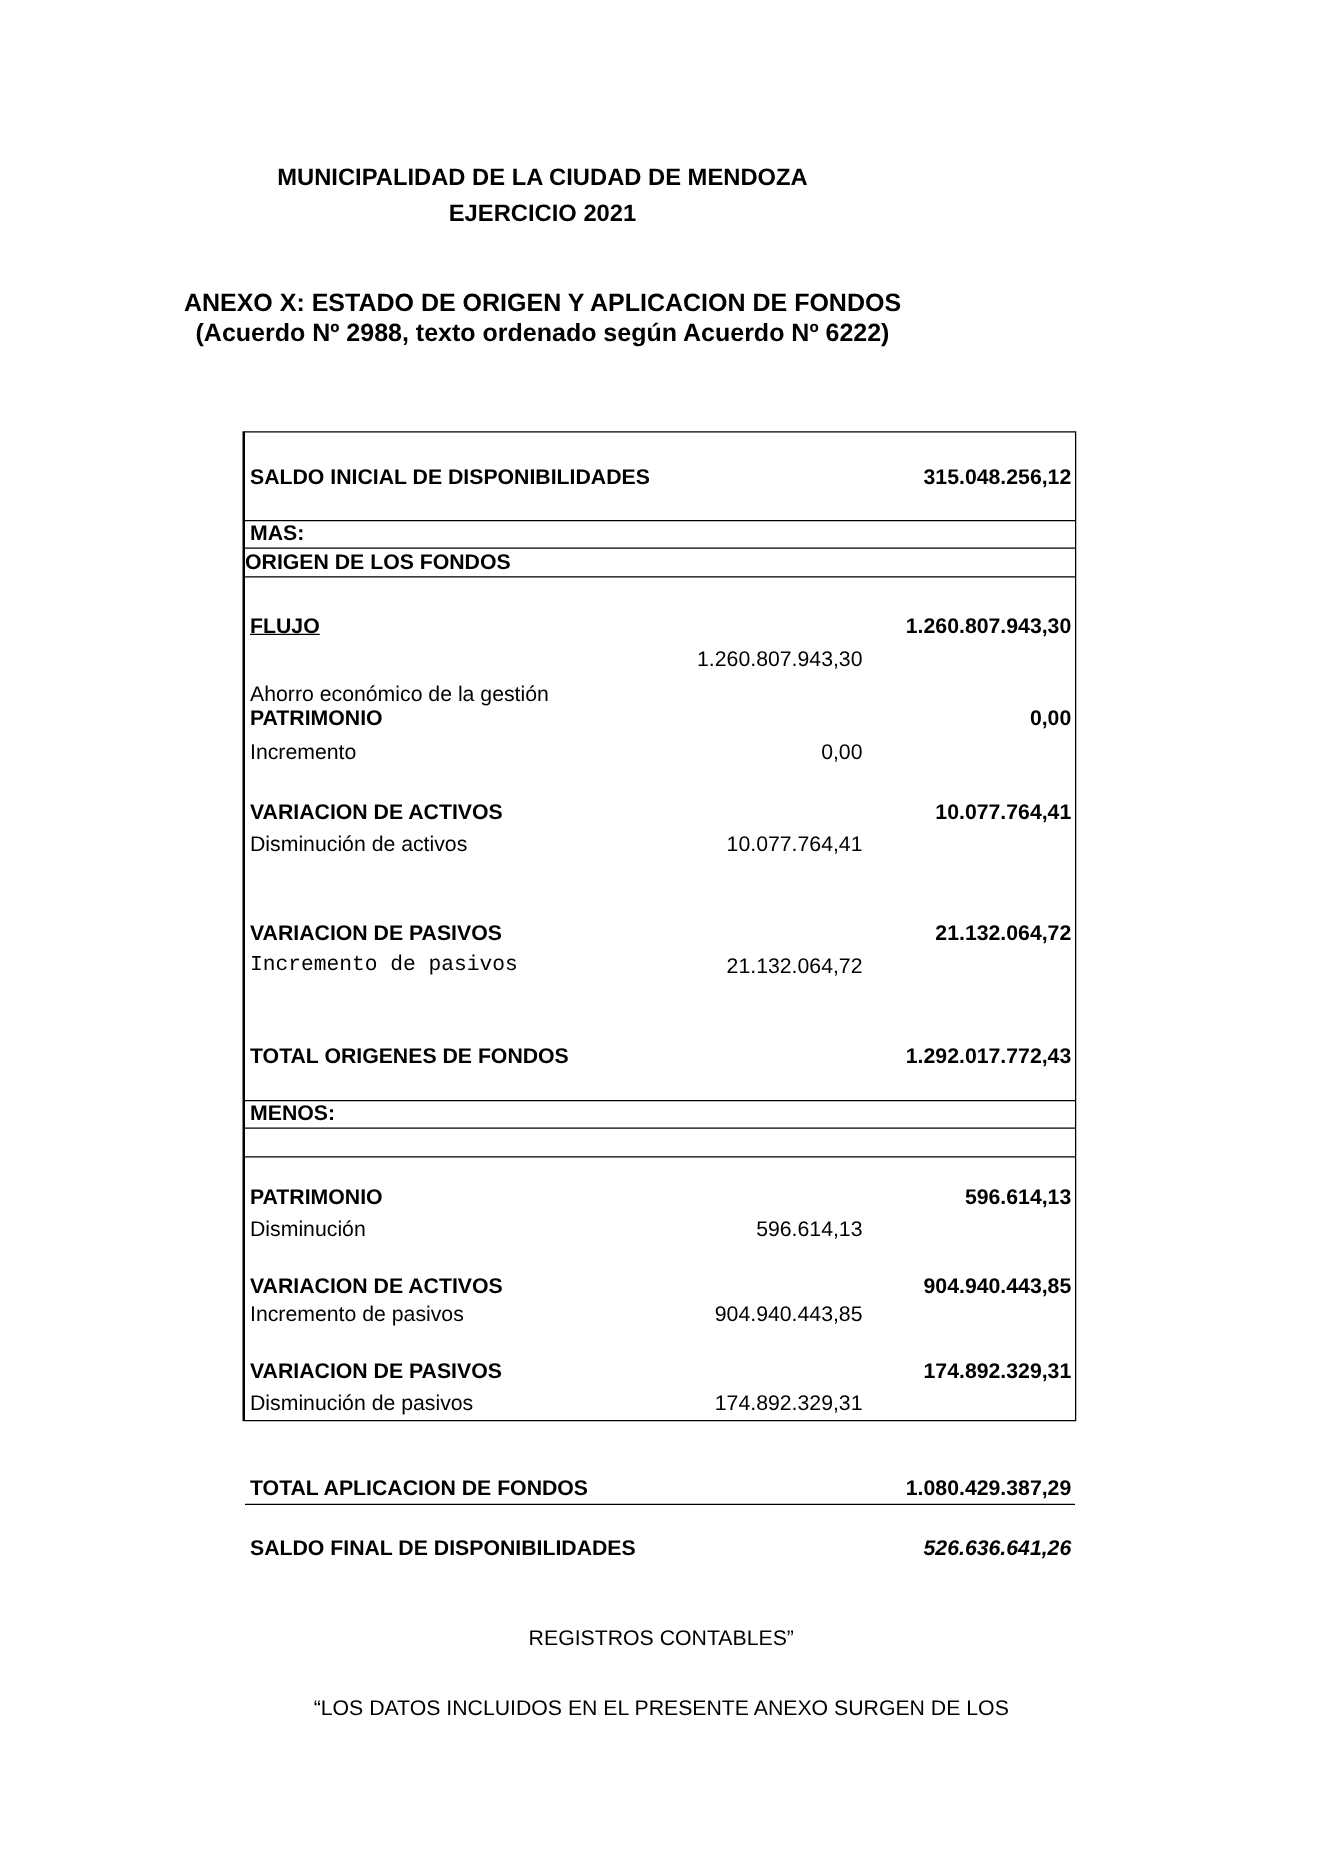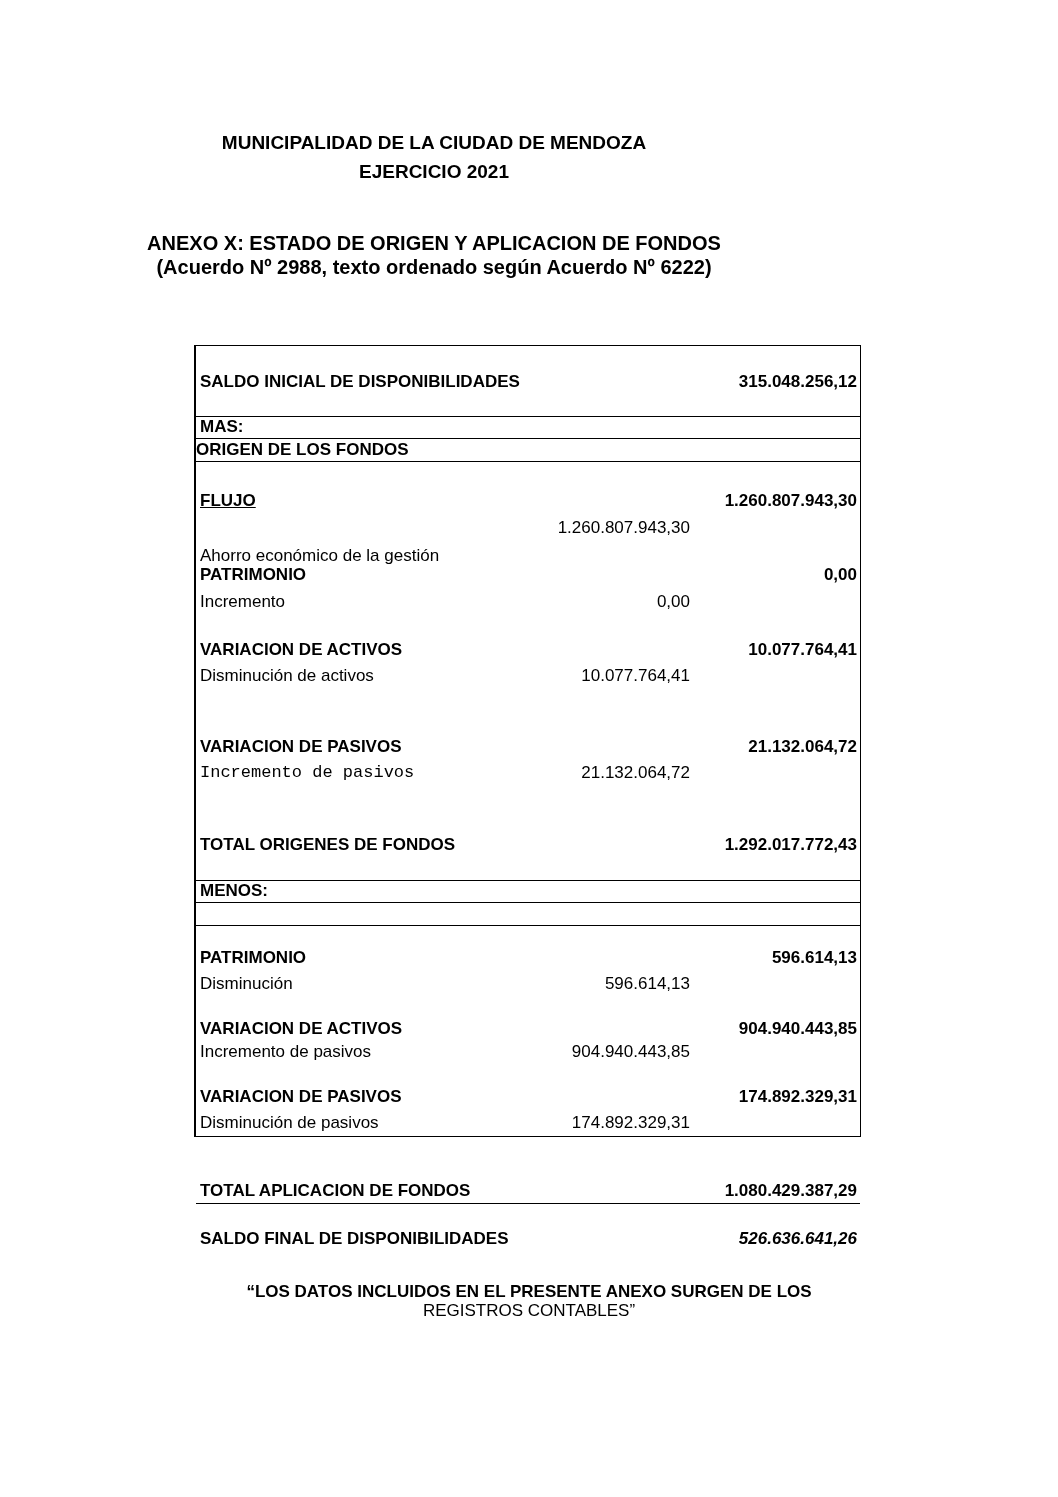--- a/index.html
+++ b/index.html
@@ -105,14 +105,14 @@
     <div class="txt b lbl" style="top:835px;">TOTAL APLICACION DE FONDOS</div>
     <div class="txt b amt2" style="top:835px;">1.080.429.387,29</div>
   </div>
 
   <div>
     <div class="txt b lbl" style="top:883px;">SALDO FINAL DE DISPONIBILIDADES</div>
     <div class="txt b amt2" style="top:883px;font-style:italic;">526.636.641,26</div>
   </div>
 </div>
 
-<div class="footer" style="top:1282px;font-weight:bold;">“LOS DATOS INCLUIDOS EN EL PRESENTE ANEXO SURGEN DE LOS</div>
+<div class="footer" style="top:1357px;">“LOS DATOS INCLUIDOS EN EL PRESENTE ANEXO SURGEN DE LOS</div>
 <div class="footer" style="top:1301px;">REGISTROS CONTABLES”</div>
 
 </body></html>

